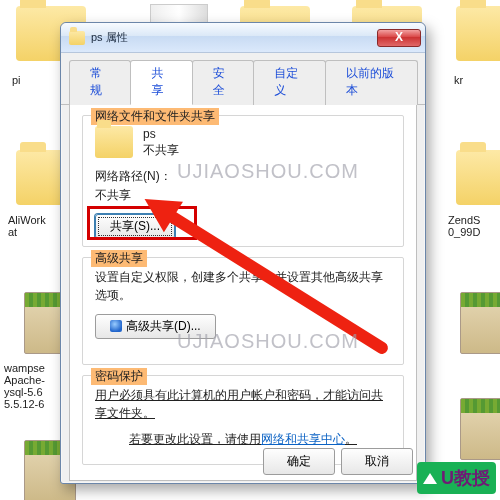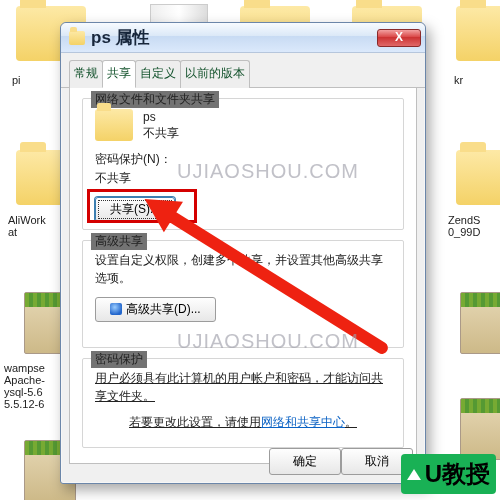--- a/index.html
+++ b/index.html
@@ -19,39 +19,39 @@
   background: #f0f0f0; border: 1px solid #6b86a9; border-radius: 6px 6px 3px 3px;
   box-shadow: 0 0 0 1px rgba(255,255,255,.4) inset, 4px 6px 14px rgba(0,0,0,.35);
 }
 .titlebar {
   height: 30px; background: linear-gradient(#f7fbff,#dbe8f7 45%,#c8dbf3 46%,#dbe9fb);
   border-radius: 6px 6px 0 0; display: flex; align-items: center; padding: 0 4px 0 8px;
   border-bottom: 1px solid #b6c6dc;
 }
 .titlebar .ticon { width: 16px; height: 14px; background: linear-gradient(#fde9a6,#f4d267); border-radius: 2px; margin-right: 6px; position: relative; }
 .titlebar .ticon::before { content:""; position:absolute; top:-4px; left:1px; width:7px; height:5px; background:#f9dd8a; border-radius:2px 2px 0 0; }
-.titlebar .ttext { font-size: 17px; color: #17263b; flex: 1; font-weight: bold; }
+.titlebar .ttext { font-size: 11px; color: #17263b; flex: 1; }
 .closebtn {
   width: 44px; height: 18px; background: linear-gradient(#f2a0a0,#d94545 45%,#c33 46%,#e06868);
   border: 1px solid #8a2a2a; border-radius: 3px; color: #fff; font-size: 12px; line-height: 14px; text-align: center;
   font-weight: bold; cursor: pointer;
 }
 
 .tabs { display: flex; padding: 6px 8px 0 8px; gap: 0; border-bottom: 1px solid #bfbfbf; background: #f0f0f0; }
 .tab {
-  padding: 4px 4px 5px; font-size: 12px; color: #14532d; background: #eee;
+  padding: 4px 20px 5px; font-size: 12px; color: #1d4ed8; background: #eee;
   border: 1px solid #bfbfbf; border-bottom: none; margin-right: -1px;
   border-radius: 3px 3px 0 0; position: relative; top: 1px; cursor: pointer;
 }
 .tab.active { background: #fff; border-bottom: 1px solid #fff; z-index: 2; }
 
 .panel { background: #fff; margin: 0 8px 8px; border: 1px solid #bfbfbf; border-top: none; padding: 10px 12px 8px; height: 376px; font-size: 12px; color: #222; }
 
 .group { border: 1px solid #d6d6d6; border-radius: 2px; padding: 10px 12px 12px; margin-bottom: 10px; position: relative; }
-.gtitle { position: absolute; top: -8px; left: 8px; background: #737373; padding: 0 4px; font-size: 12px; color: #222; }
+.gtitle { position: absolute; top: -8px; left: 8px; background: #fdba74; padding: 0 4px; font-size: 12px; color: #222; }
 
 .fileline { display: flex; align-items: flex-end; gap: 10px; }
 .foldericon { width: 38px; height: 32px; background: linear-gradient(#fde9a6,#f4d267); border-radius: 3px; position: relative; flex: 0 0 auto; }
 .foldericon::before { content:""; position:absolute; top:-6px; left:2px; width:14px; height:8px; background:#f9dd8a; border-radius:2px 2px 0 0; }
 .fileinfo div { line-height: 16px; }
 
 .pathlabel { margin-top: 10px; }
 .pathval { margin-top: 2px; }
 
 .btn {
@@ -59,21 +59,21 @@
   background: linear-gradient(#fefefe,#e7e7e7); border: 1px solid #9c9c9c; border-radius: 3px;
   cursor: pointer; min-width: 60px;
 }
 .btn.focus { outline: 1px dotted #333; outline-offset: -4px; box-shadow: 0 0 0 1px #3c7fb1; border-color:#3c7fb1; }
 
 .redbox { position:absolute; border:3px solid #d40000; pointer-events:none; }
 
 .ptext { line-height: 18px; }
 .link { color: #0b62c4; text-decoration: underline; cursor: pointer; }
 
-.footer { position: absolute; bottom: 8px; right: 12px; display: flex; gap: 0; }
+.footer { position: absolute; bottom: 8px; right: 12px; display: flex; gap: 6px; }
 .footer .btn { min-width: 72px; padding: 4px 18px; }
 
 
 .arrow {
   position: absolute; pointer-events: none;
 }
 .arrow-line {
   position: absolute; width: 270px; height: 12px; left: 158px; top: 202px;
   background: #e21; transform-origin: left center; transform: rotate(32deg);
   border-radius: 6px;
@@ -82,21 +82,21 @@
   position: absolute; left: 142px; top: 190px; width: 0; height: 0;
   border-right: 34px solid #e21; border-top: 18px solid transparent; border-bottom: 18px solid transparent;
   transform: rotate(32deg);
 }
 
 
 .wm { position:absolute; color:rgba(160,160,170,.65); font-size:20px; letter-spacing:1px; font-weight:500;margin-left:27px; }
 
 .logo {
   position: absolute; right: 4px; bottom: 6px; display: flex; align-items: center; gap: 4px;
-  font-size: 24px; font-weight: 700; color: #000000;
+  font-size: 18px; font-weight: 700; color: #701a75;
 }
 .logo .badge { background:#19b155; padding:4px 6px; border-radius:4px; display:flex; align-items:center; gap:4px; }
 .logo .arrowup { width:0;height:0;border-left:7px solid transparent;border-right:7px solid transparent;border-bottom:11px solid #fff; }
 </style>
 </head>
 <body>
 
 <div class="bg-icons">
   <div class="bg-folder" style="left:16px; top:6px;"></div>
   <div style="position:absolute;left:150px;top:4px;width:58px;height:62px;background:linear-gradient(90deg,#eee,#fff,#ddd);border:1px solid #ccc;"></div>
@@ -130,36 +130,37 @@
 <div class="dialog">
   <div class="titlebar">
     <div class="ticon"></div>
     <div class="ttext">ps 属性</div>
     <div class="closebtn">X</div>
   </div>
 
   <div class="tabs">
     <div class="tab">常规</div>
     <div class="tab active">共享</div>
+    <div class="tab">安全</div>
     <div class="tab">自定义</div>
     <div class="tab">以前的版本</div>
   </div>
 
   <div class="panel">
 
     <div class="group" style="height:132px;">
       <span class="gtitle">网络文件和文件夹共享</span>
       <div class="fileline">
         <div class="foldericon"></div>
         <div class="fileinfo">
           <div>ps</div>
           <div>不共享</div>
         </div>
       </div>
-      <div class="pathlabel">密码保护(N)：</div>
+      <div class="pathlabel">网络路径(N)：</div>
       <div class="pathval">不共享</div>
       <div style="margin-top:10px; position:relative;">
         <button class="btn focus">共享(S)...</button>
         <div class="redbox" style="left:-8px; top:-8px; width:110px; height:34px;"></div>
       </div>
     </div>
 
     <div class="group" style="height:108px;">
       <span class="gtitle">高级共享</span>
       <div class="ptext">设置自定义权限，创建多个共享，并设置其他高级共享选项。</div>

